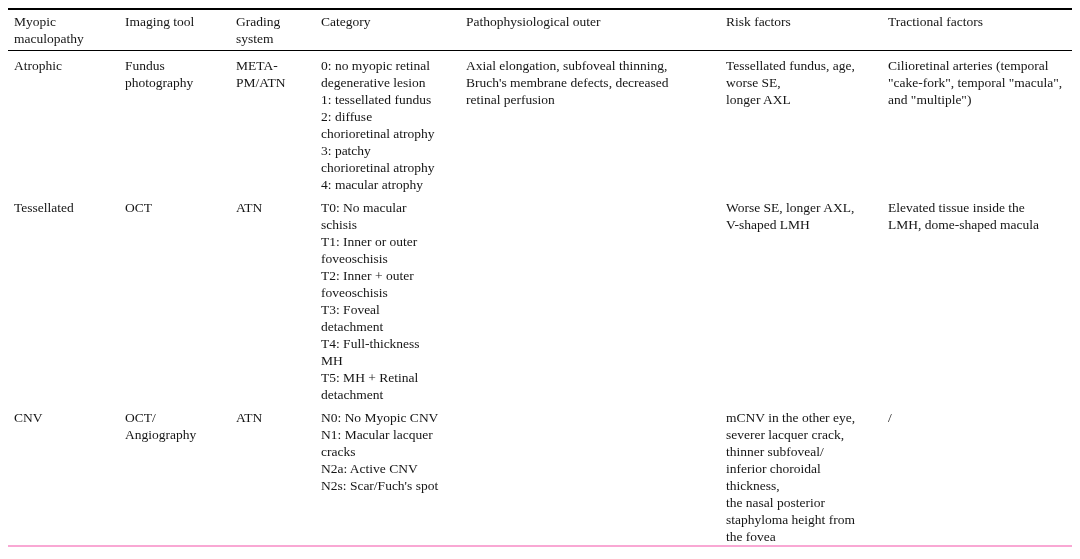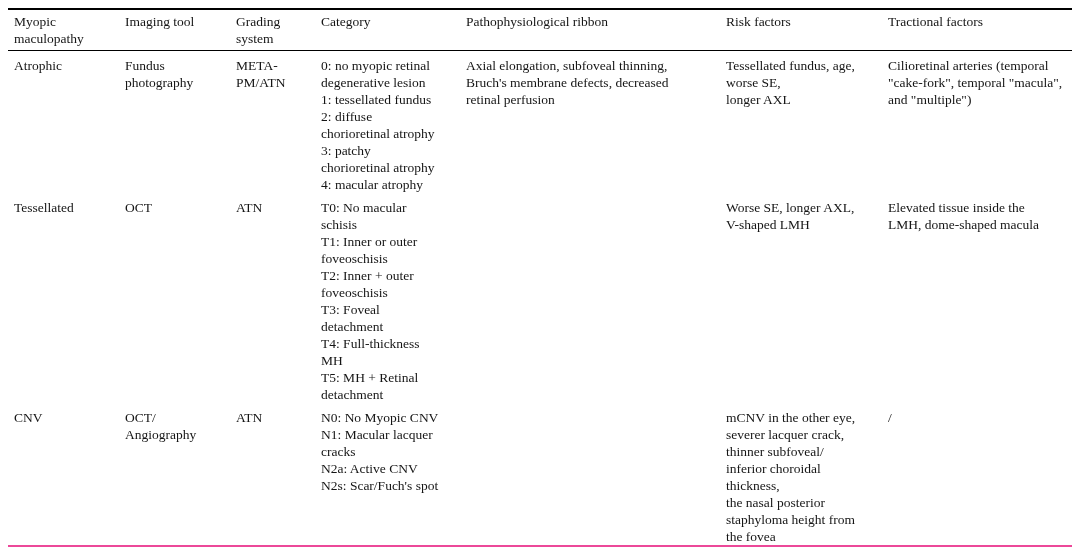--- a/index.html
+++ b/index.html
@@ -17,21 +17,21 @@
     color: #151515;
   }
   table.grading-table {
     position: absolute;
     left: 8px;
     top: 8px;
     width: 1064px;
     border-collapse: collapse;
     table-layout: fixed;
     border-top: 2px solid #000;
-    border-bottom: 2px solid #ec4899;
+    border-bottom: 2px solid #f9a8d4;
     font-size: 13.5px;
     line-height: 17px;
   }
   table.grading-table th,
   table.grading-table td {
     text-align: left;
     vertical-align: top;
     white-space: pre-line;
     overflow: hidden;
     font-weight: normal;
@@ -63,21 +63,21 @@
       <col style="width:190px">
     </colgroup>
     <thead>
       <tr>
         <th>Myopic
 maculopathy</th>
         <th>Imaging tool</th>
         <th>Grading
 system</th>
         <th>Category</th>
-        <th>Pathophysiological ribbon</th>
+        <th>Pathophysiological outer</th>
         <th>Risk factors</th>
         <th>Tractional factors</th>
       </tr>
     </thead>
     <tbody>
       <tr>
         <td class="row-label">Atrophic</td>
         <td>Fundus
 photography</td>
         <td>META-

